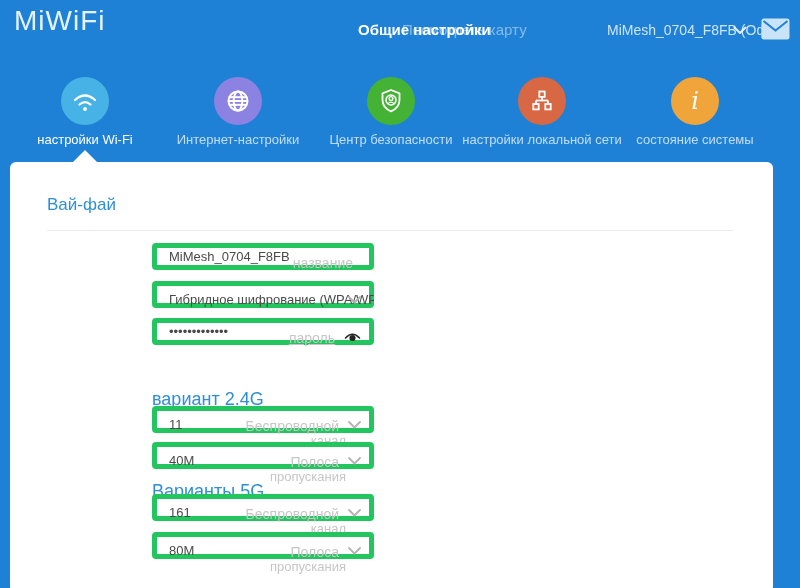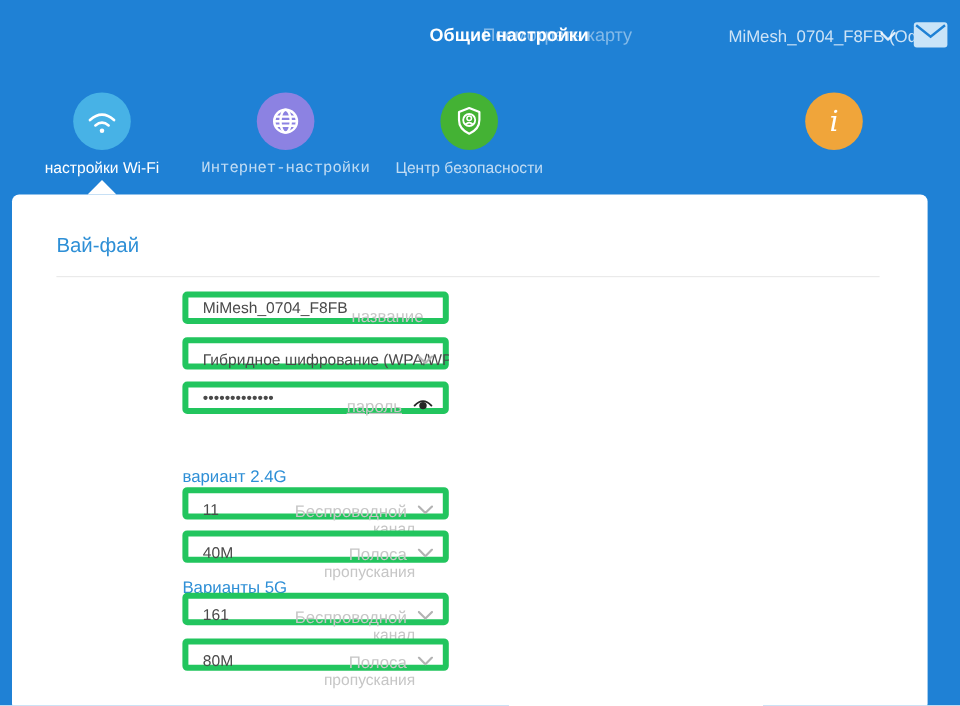--- a/index.html
+++ b/index.html
@@ -18,21 +18,21 @@
   .nav-routing  { left:145px; }
   .hdr-chev { position:absolute; left:733px; top:26px; z-index:5; }
   .hdr-mail { position:absolute; left:761px; top:18px; z-index:5; cursor:pointer; }
 
   
   .tab { position:absolute; top:77px; width:180px; text-align:center; cursor:pointer; }
   .tab .circle { width:48px; height:48px; border-radius:50%; margin:0 auto;
                  display:flex; align-items:center; justify-content:center; }
   .tab .tlabel { margin-top:7px; font-size:13px; color:rgba(255,255,255,0.72); white-space:nowrap; }
   .tab.active .tlabel { color:#ffffff; }
-  .tab1 { left:-5px; } .tab2 { left:148px;font-family:Liberation Mono, monospace; } .tab3 { left:301px; }
+  .tab1 { left:-5px; } .tab2 { left:148px; } .tab3 { left:301px; }
   .tab4 { left:452px; } .tab5 { left:605px; }
 
   .notch { position:absolute; left:73px; top:150px; width:0; height:0; z-index:6;
            border-left:12px solid transparent; border-right:12px solid transparent;
            border-bottom:12px solid #ffffff; }
 
   
   .card { position:absolute; left:10px; top:162px; width:763px; height:430px;
           background:#ffffff; border-radius:6px; }
   .card-title { position:absolute; left:37px; top:33px; font-size:17px; color:#2e8fd6; }
@@ -43,37 +43,38 @@
   .field input { position:absolute; left:0; top:0; width:100%; height:100%; border:none;
                  outline:none; background:transparent; padding:0 40px 0 12px;
                  font-family:"Liberation Sans", sans-serif; font-size:13px; color:#4a4a4a; }
   .fval { position:absolute; left:12px; top:6px; font-size:13px; color:#4a4a4a;
           white-space:nowrap; overflow:hidden; max-width:205px; }
   .flabel { position:absolute; top:7px; font-size:14px; color:#c6c6c6; white-space:nowrap; }
   .chev { position:absolute; right:8px; top:10px; }
   .eye { position:absolute; right:8px; top:7px; cursor:pointer; }
   .dropdown { cursor:pointer; }
 
-  .sec-title { position:absolute; left:142px; font-size:14px; color:#2e8fd6; }
+  .sec-title { position:absolute; left:142px; font-size:18px; color:#2e8fd6; }
   .sublabel { position:absolute; left:142px; width:222px; text-align:right;
               padding-right:28px; font-size:13px; color:#c6c6c6; }
 
   .f-ssid { top:81px; }  .f-enc { top:119px; } .f-pass { top:156px; } .f-sig { top:191px; }
   .sec-24 { top:227px; } .f-ch24 { top:244px; } .sub-ch24 { top:271px; }
   .f-bw24 { top:280px; } .sub-bw24 { top:307px; }
   .sec-5 { top:319px; }  .f-ch5 { top:332px;padding-left:48px; }  .sub-ch5 { top:359px; }
   .f-bw5 { top:370px; }  .sub-bw5 { top:397px; }
 
   svg { display:block; }
 </style>
 </head>
 <body>
 
 <div class="page">
 
+  <div class="logo">MiWiFi</div>
   <div class="nav-item nav-map">Посмотреть карту</div>
   <div class="nav-item nav-device">MiMesh_0704_F8FB (Офис)</div>
   <div class="nav-item nav-general">Общие настройки</div>
   <div class="hdr-chev">
     <svg width="14" height="9" viewBox="0 0 14 9">
         <polyline points="1.5,1.5 7,7 12.5,1.5" fill="none" stroke="rgba(255,255,255,0.85)" stroke-width="2" stroke-linecap="round" stroke-linejoin="round"></polyline>
       </svg>
   </div>
   <div class="hdr-mail">
     <svg width="29" height="22" viewBox="0 0 29 22">
@@ -111,27 +112,42 @@
       <svg width="26" height="26" viewBox="0 0 26 26">
         <path d="M13,2 L21.5,5.3 V12 C21.5,17.8 17.8,21.3 13,23.4 C8.2,21.3 4.5,17.8 4.5,12 V5.3 Z" fill="none" stroke="#fff" stroke-width="1.8" stroke-linejoin="round"></path>
         <circle cx="13" cy="12" r="5" fill="none" stroke="#fff" stroke-width="1.5"></circle>
         <circle cx="13" cy="10.5" r="1.9" fill="none" stroke="#fff" stroke-width="1.3"></circle>
         <path d="M9.8,15.7 Q13,12.6 16.2,15.7" fill="none" stroke="#fff" stroke-width="1.3"></path>
       </svg>
     </div>
     <div class="tlabel">Центр безопасности</div>
   </div>
 
+  <div class="tab tab4">
+    <div class="circle" style="background-color: rgb(216, 103, 67);">
+      <svg width="26" height="24" viewBox="0 0 26 24">
+        <rect x="10.3" y="2.5" width="5.4" height="5.4" fill="none" stroke="#fff" stroke-width="1.8"></rect>
+        <line x1="13" y1="7.9" x2="13" y2="11.5" stroke="#fff" stroke-width="1.8"></line>
+        <line x1="7" y1="11.5" x2="19" y2="11.5" stroke="#fff" stroke-width="1.8"></line>
+        <line x1="7" y1="11.5" x2="7" y2="15" stroke="#fff" stroke-width="1.8"></line>
+        <line x1="19" y1="11.5" x2="19" y2="15" stroke="#fff" stroke-width="1.8"></line>
+        <rect x="4.3" y="15" width="5.4" height="5.4" fill="none" stroke="#fff" stroke-width="1.8"></rect>
+        <rect x="16.3" y="15" width="5.4" height="5.4" fill="none" stroke="#fff" stroke-width="1.8"></rect>
+      </svg>
+    </div>
+    <div class="tlabel">настройки локальной сети</div>
+  </div>
 
   <div class="tab tab5">
     <div class="circle" style="background-color: rgb(240, 165, 58);">
       <svg width="26" height="28" viewBox="0 0 26 28">
         <text x="13" y="22" text-anchor="middle" font-family="DejaVu Serif, serif" font-style="italic" font-size="24" fill="#ffffff">i</text>
       </svg>
     </div>
+    <div class="tlabel">состояние системы</div>
   </div>
 
   <div class="notch"></div>
 
   <div class="card">
     <div class="card-title">Вай-фай</div>
     <div class="divider"></div>
 
     <div class="field f-ssid">
       <input type="text" value="MiMesh_0704_F8FB" style="">

